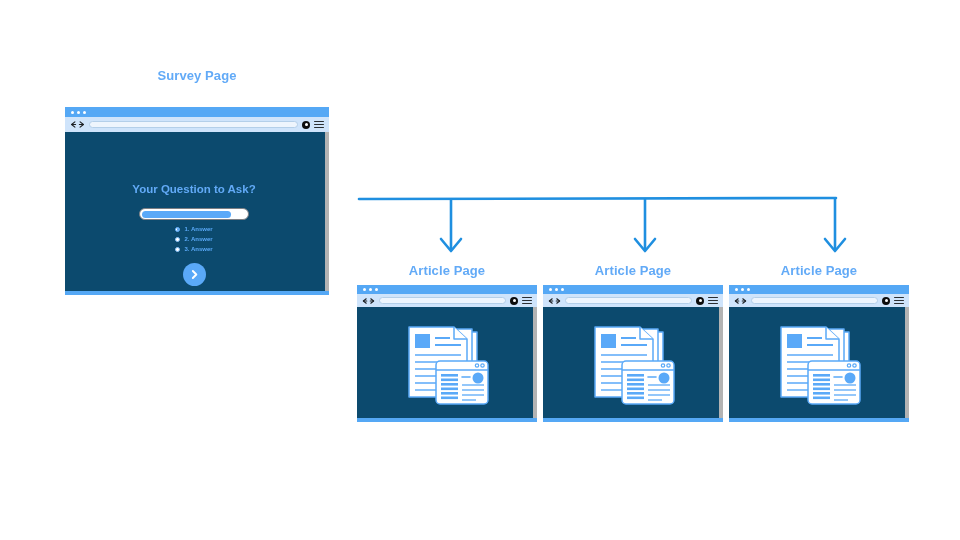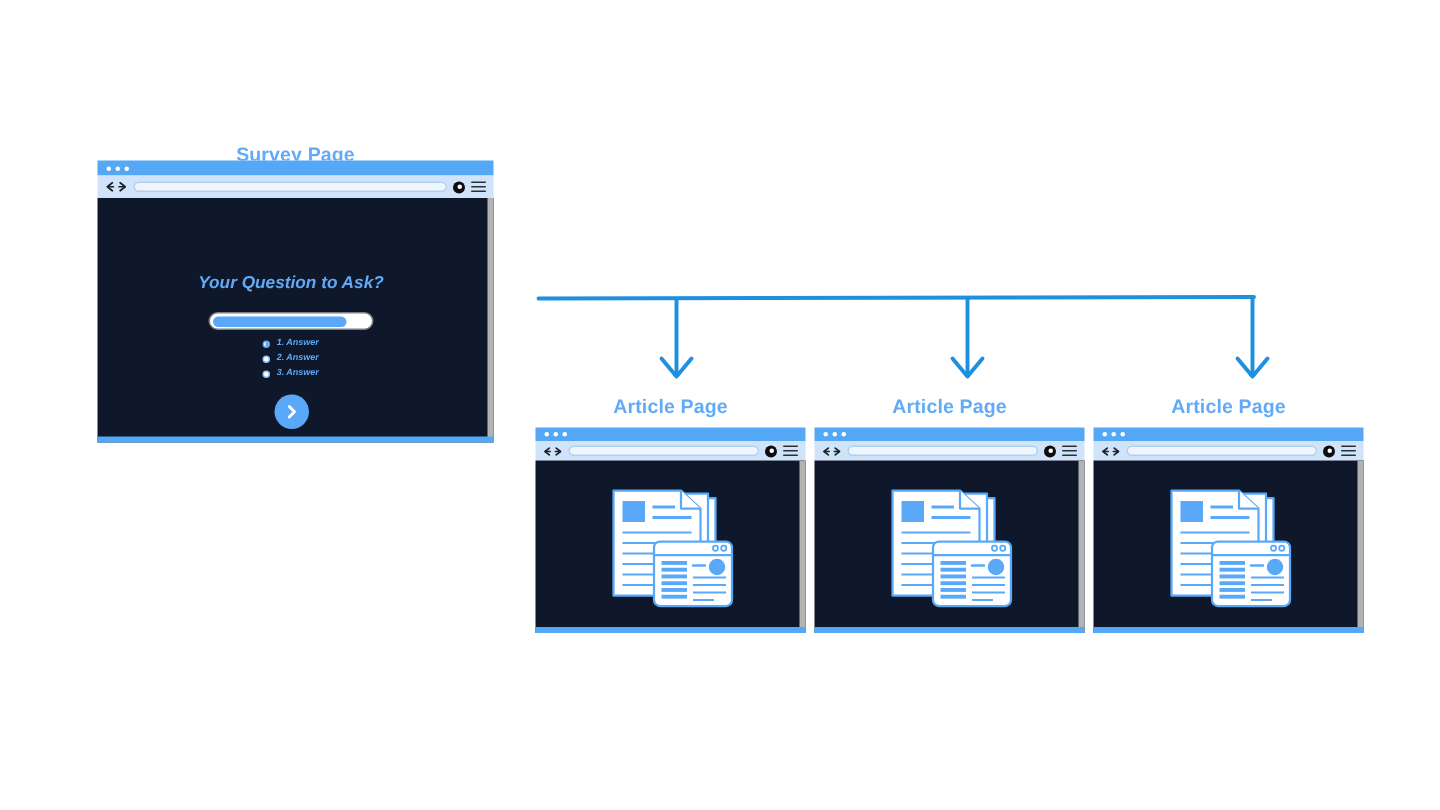--- a/index.html
+++ b/index.html
@@ -97,23 +97,22 @@
   }
   .hamburger span {
     display: block;
     height: 1.5px;
     background: #2b2f33;
     border-radius: 1px;
   }
   .win-body {
     position: relative;
     width: 100%;
-    background: #0f172a;
+    background: #0c4a6e;
     overflow: hidden;
-    font-style: italic;
   }
   .win-scrollbar {
     position: absolute;
     top: 0; right: 0;
     width: 4px;
     height: 100%;
     background: #b3b3b3;
   }
   .win-bottombar {
     position: absolute;
@@ -235,21 +234,21 @@
     height: 80px;
     pointer-events: none;
   }
   #connector svg { display: block; }
 </style>
 </head>
 <body>
 
 <div id="stage">
 
-  <div class="page-label" style="left:65px; top:95px; width:264px;">Survey Page</div>
+  <div class="page-label" style="left:65px; top:68px; width:264px;">Survey Page</div>
 
   <div class="window" id="survey-window">
 
     <div class="win-titlebar">
       <span class="dot"></span>
       <span class="dot"></span>
       <span class="dot"></span>
     </div>
 
     <div class="win-toolbar">

